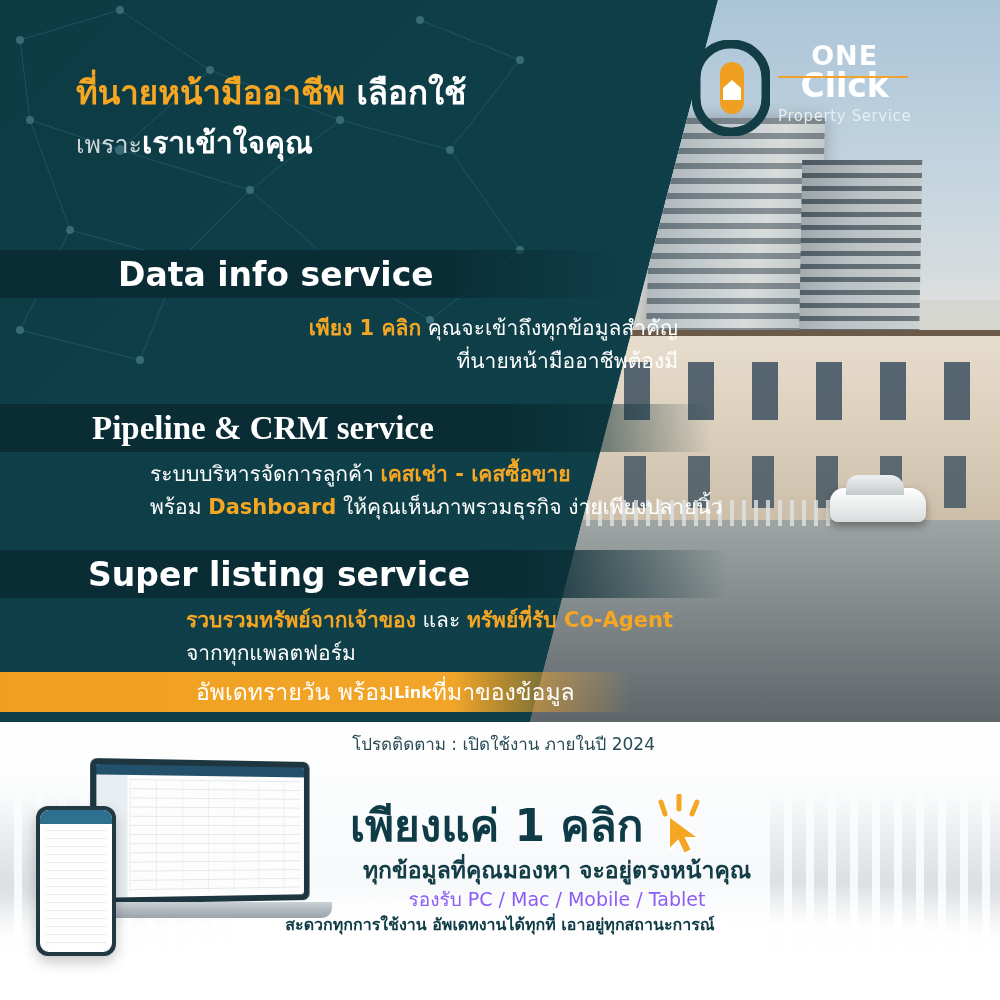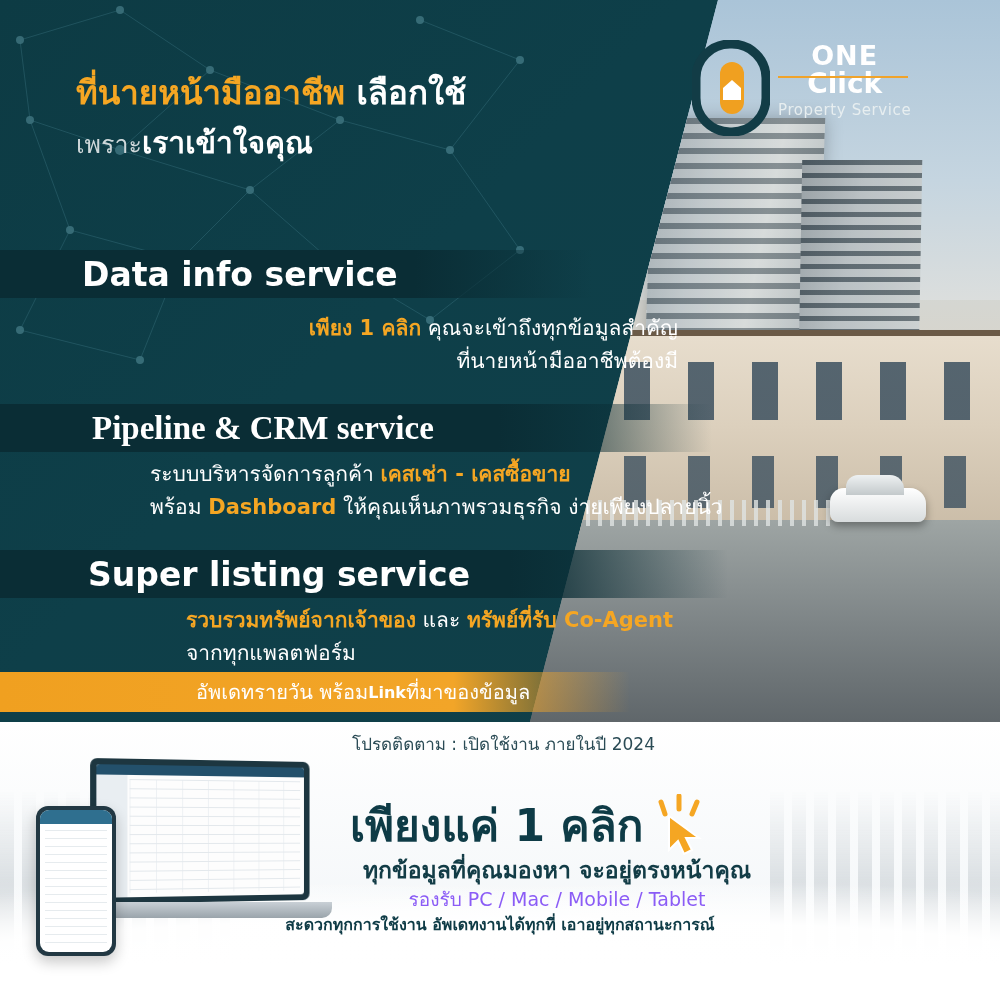--- a/index.html
+++ b/index.html
@@ -89,21 +89,21 @@
 
   
   .logo{position:absolute;right:48px;top:36px;width:260px;height:110px;}
   .logo-mark{position:absolute;left:0;top:4px;width:78px;height:96px;}
   .logo-text{position:absolute;left:86px;top:6px;color:#fff;text-align:center;}
   .logo-one{
     font-weight:bold;font-size:27px;letter-spacing:1px;line-height:1;
     color:#fff;
   }
   .logo-click{
-    font-weight:bold;font-size:28px;line-height:1.05;color:#fff;
+    font-weight:bold;font-size:33px;line-height:1.05;color:#fff;
   }
   .logo-sub{
     font-size:15px;color:#e7eef0;letter-spacing:.6px;margin-top:3px;
   }
   .logo-line{
     position:absolute;left:86px;top:40px;width:130px;height:2px;background:#f0a32a;
   }
   .cursor{
     position:absolute;left:196px;top:52px;width:0;height:0;
   }
@@ -126,35 +126,35 @@
     position:absolute;left:0;height:48px;
     background:linear-gradient(90deg,#0a2d35 0%,#0a2d35 70%,rgba(10,45,53,0) 100%);
     display:flex;align-items:center;
   }
   .banner-title{
     color:#ffffff;font-size:33px;font-weight:bold;white-space:nowrap;
   }
   .svc-desc{position:absolute;color:#ffffff;font-size:21px;line-height:1.55;}
   .svc-desc .org{color:#f5a623;font-weight:bold;}
 
-  .block1-banner{top:250px;width:510px;padding-left:82px;}
+  .block1-banner{top:250px;width:510px;padding-left:118px;}
   .block1-desc{left:118px;top:312px;width:560px;text-align:right;}
 
   .block2-banner{top:404px;width:620px;padding-left:92px;font-family:Liberation Serif, serif;}
   .block2-desc{left:150px;top:458px;width:620px;text-align:left;}
 
   .block3-banner{top:550px;width:640px;padding-left:88px;}
   .block3-desc{left:186px;top:604px;width:600px;}
 
   .update-bar{
     position:absolute;left:0;top:672px;width:630px;height:40px;
     background:linear-gradient(90deg,#f0a020 0%,#f2a528 72%,rgba(242,165,40,0) 100%);
     display:flex;align-items:center;padding-left:196px;box-sizing:border-box;
   }
-  .update-bar span{color:#ffffff;font-size:20px;}
+  .update-bar span{color:#ffffff;font-size:23px;}
   .update-bar b{color:#ffffff;font-weight:bold;}
 
   
   .bottom{
     position:absolute;left:0;top:722px;width:1000px;height:278px;
     background:linear-gradient(180deg,#ffffff 0%,#f4f7f9 70%,#e9eef1 100%);
     overflow:hidden;
   }
   .skyline{
     position:absolute;bottom:0;height:210px;opacity:.30;

